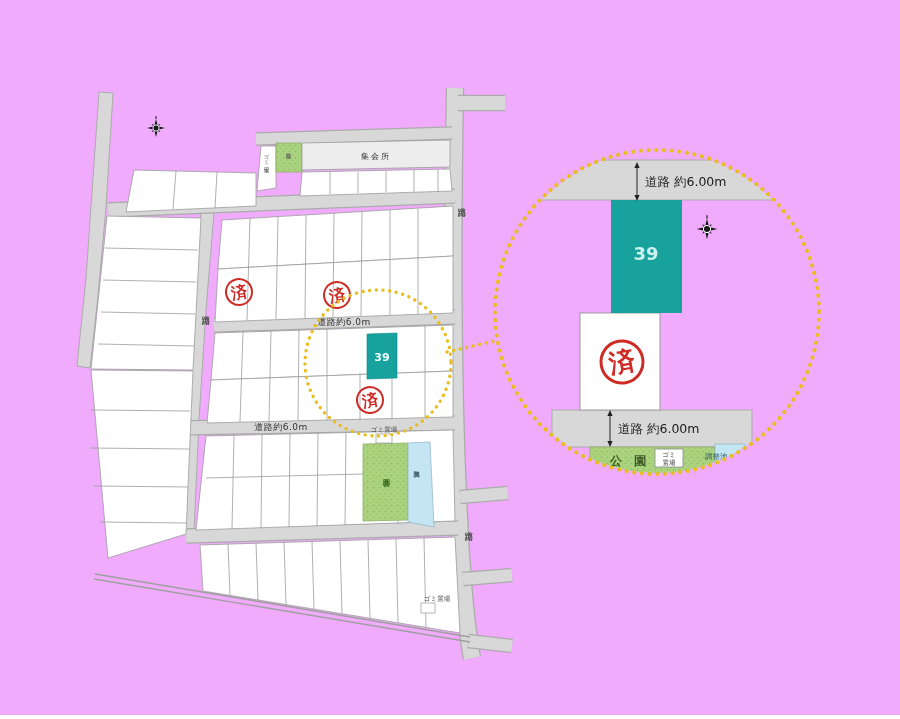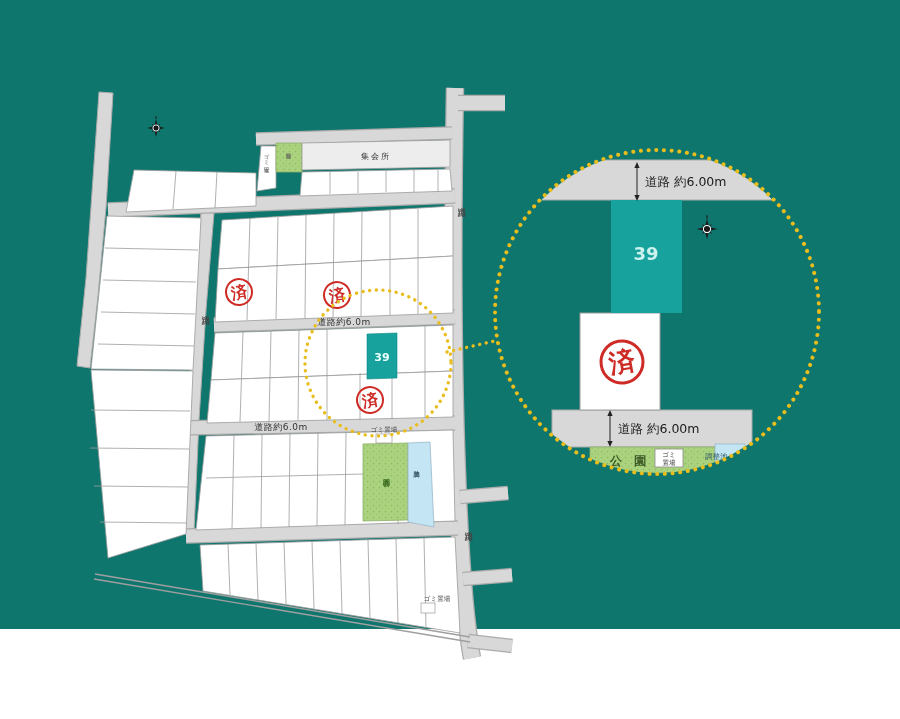--- a/index.html
+++ b/index.html
@@ -1,17 +1,17 @@
 <!DOCTYPE html>
 <html><head>
 <meta charset="utf-8">
 <style>
   html,body{margin:0;padding:0;background:#ffffff;}
   body{width:900px;height:719px;overflow:hidden;font-family:"DejaVu Sans","Liberation Sans",sans-serif;}
-  #stage{width:900px;height:629px;position:relative;background:#0f766e;}
+  #stage{width:900px;height:715px;position:relative;background:#f0abfc;}
   svg text{font-family:"DejaVu Sans","Liberation Sans",sans-serif;}
   .road{fill:#d8d8d8;stroke:#ababab;stroke-width:1;}
   .road-line{stroke:#ababab;fill:none;}
   .road-fill{stroke:#d8d8d8;fill:none;}
   .plot{fill:#ffffff;stroke:#9c9c9c;stroke-width:0.8;}
   .plot-line{stroke:#9c9c9c;stroke-width:0.8;fill:none;}
   .lbl-road{font-size:9px;fill:#333333;letter-spacing:0.5px;}
   .lbl-road-v{font-size:9px;fill:#444444;writing-mode:vertical-rl;text-orientation:upright;letter-spacing:1px;}
   .lbl-tiny-v{font-size:5.5px;fill:#555555;writing-mode:vertical-rl;text-orientation:upright;}
   .lbl-park-v{font-size:7px;fill:#3c6e22;writing-mode:vertical-rl;text-orientation:upright;font-weight:bold;}

